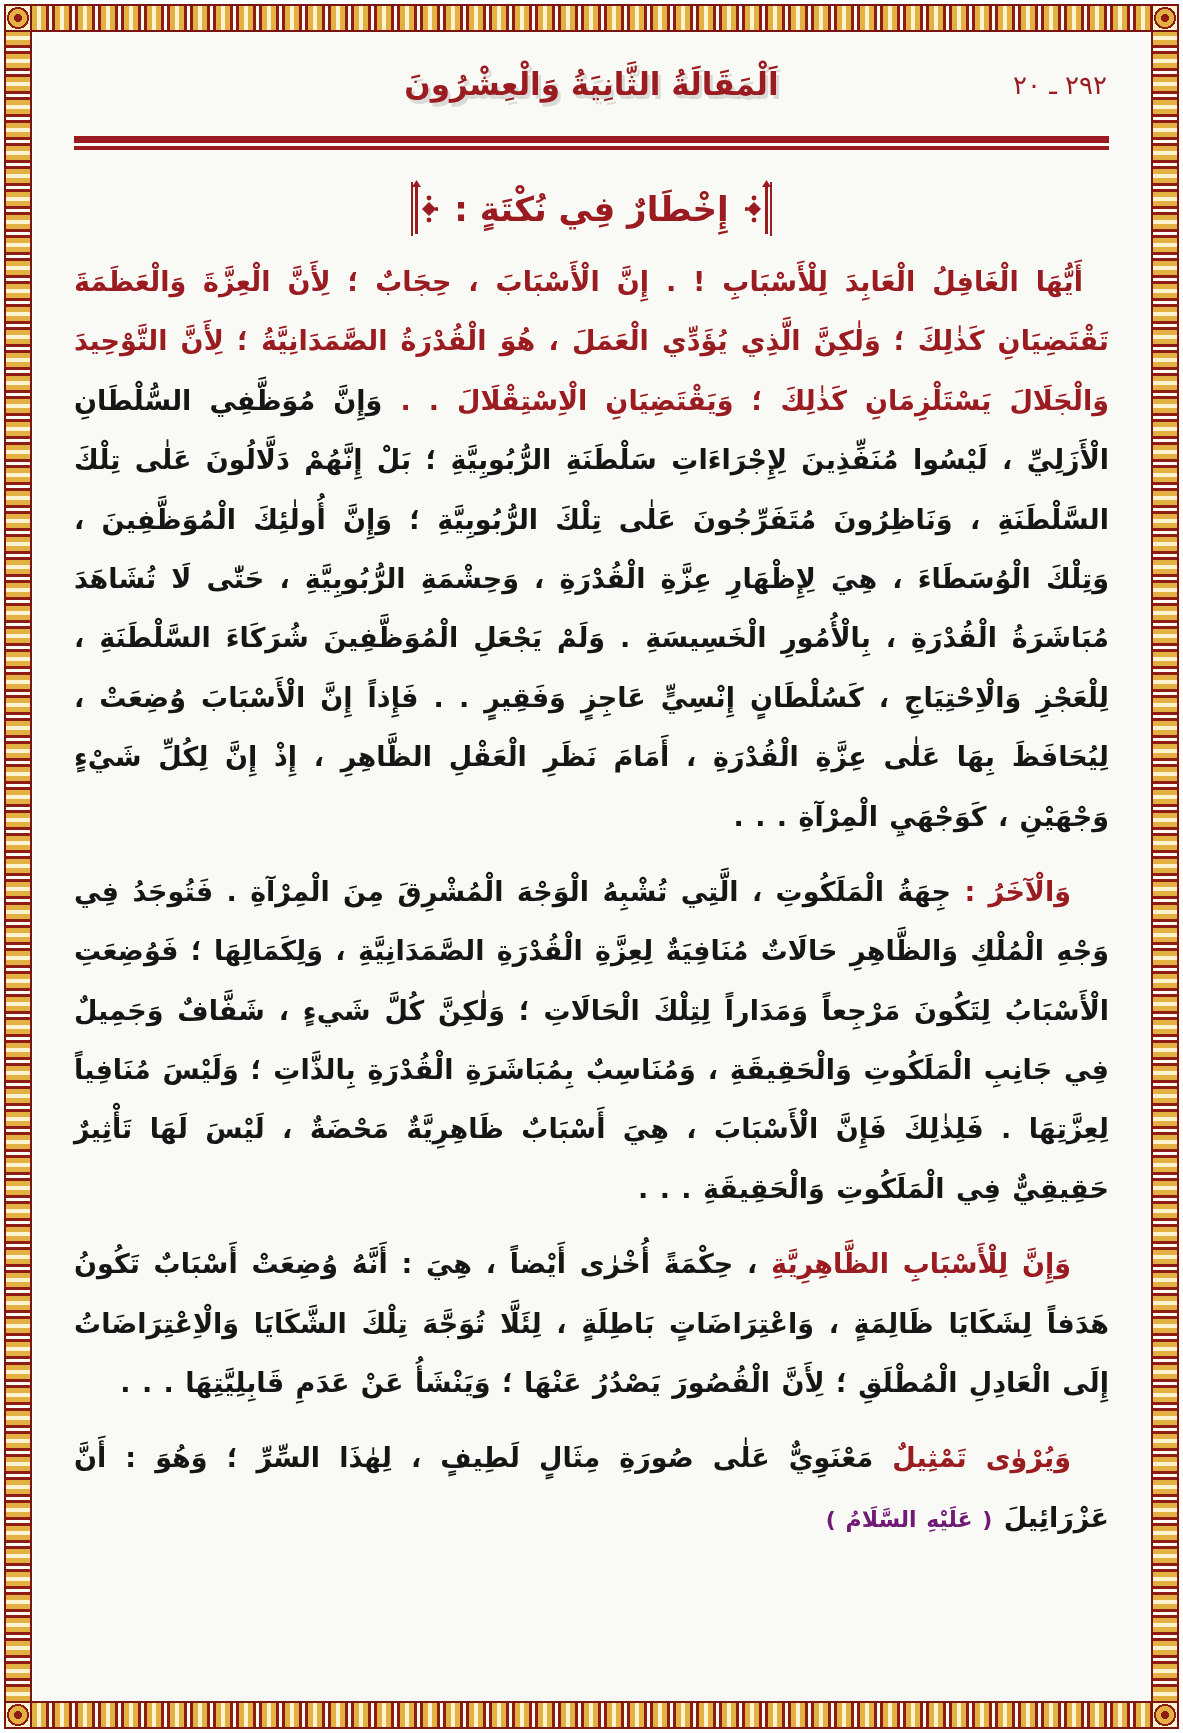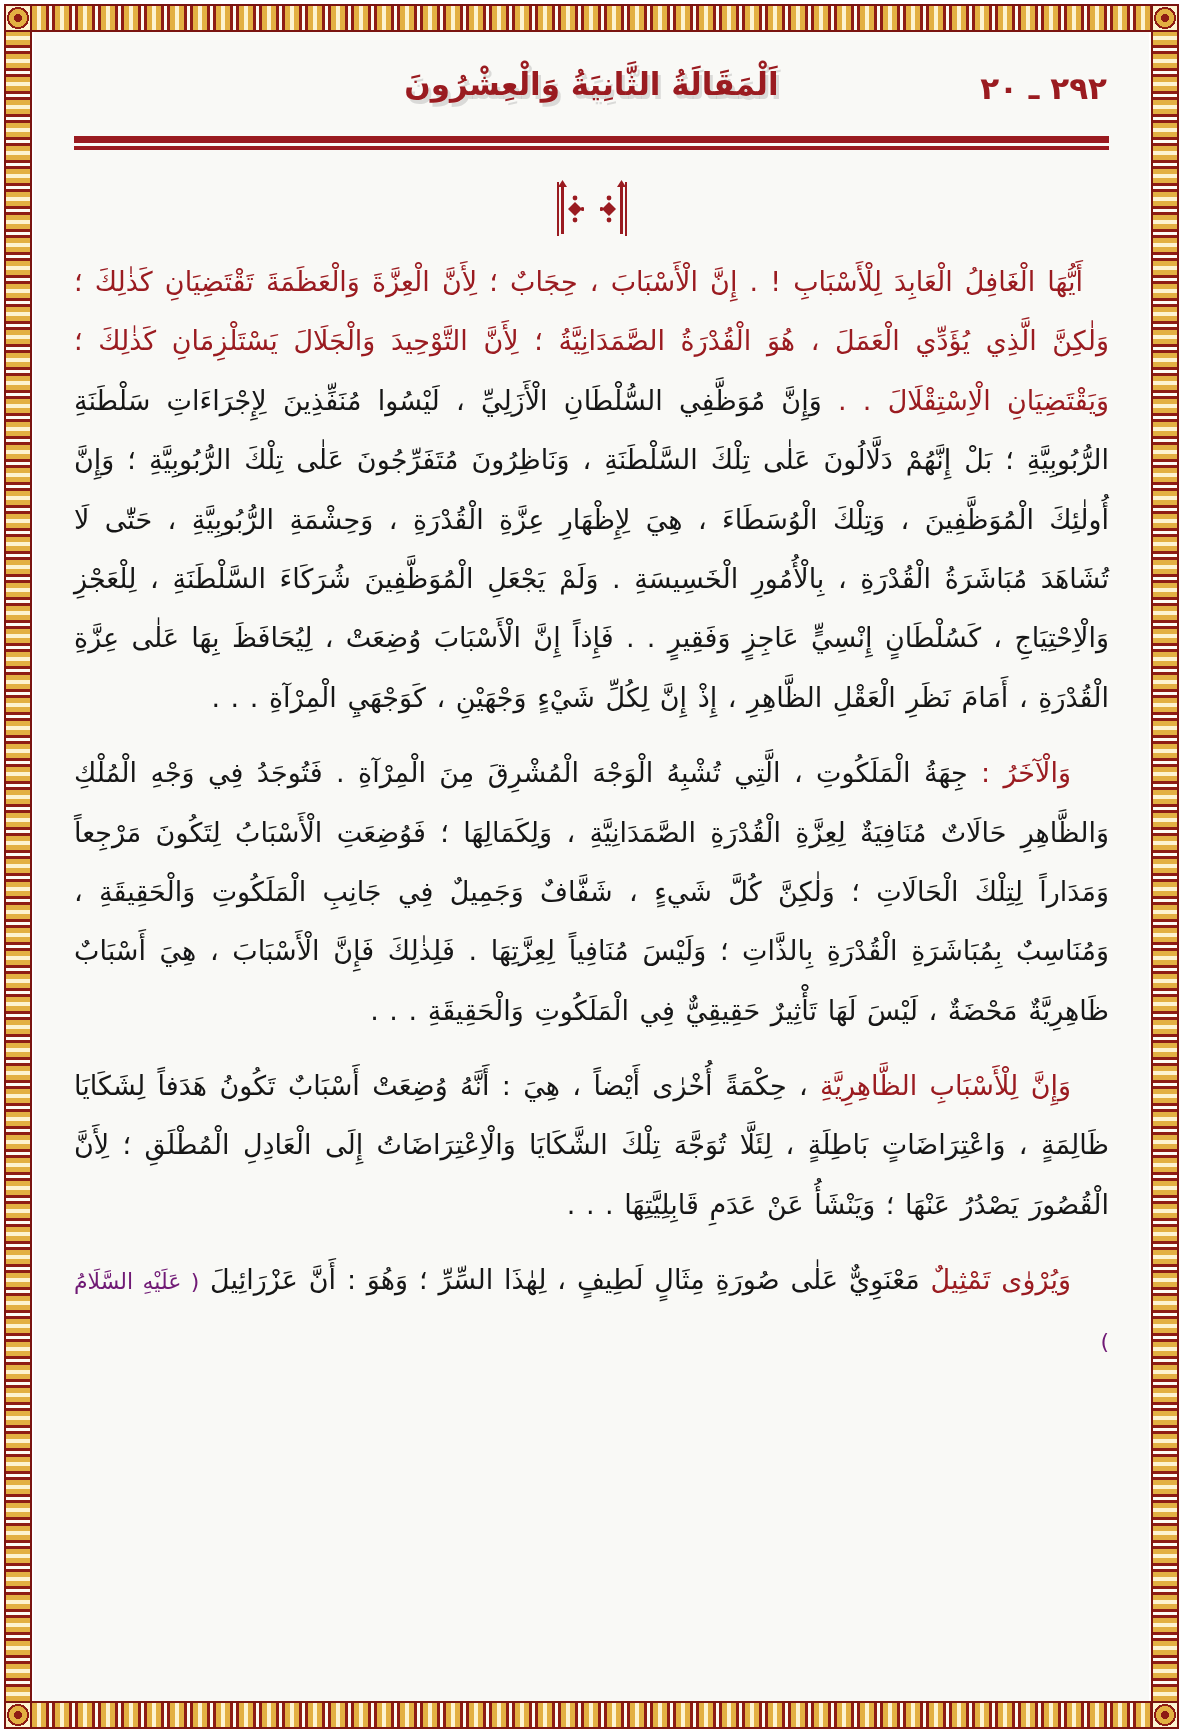--- a/index.html
+++ b/index.html
@@ -36,42 +36,42 @@
     background:#f9f9f6;
     box-sizing:border-box;
     padding:20px 40px 0 40px;
     direction:rtl;
   }
 
   
   .header{position:relative;height:58px;margin-top:14px;}
   .page-number{
     position:absolute;right:2px;top:4px;
-    color:#9a1b20;font-size:31px;font-weight:bold;letter-spacing:2px;
+    color:#9a1b20;font-size:26px;font-weight:normal;letter-spacing:2px;
   }
   .page-title{
     position:absolute;left:50%;top:0;transform:translateX(-50%);
     color:#9a1b20;font-size:31px;font-weight:bold;white-space:nowrap;
     text-shadow:3px 4px 0 rgba(140,140,140,0.28);
   }
   .rule{height:3px;border-top:7px solid #9a1b20;border-bottom:4px solid #9a1b20;margin-top:12px;}
 
   
   .section-heading{
     display:flex;align-items:center;justify-content:center;gap:16px;
     margin:30px 0 14px 0;
   }
   .section-title{color:#9a1b20;font-size:34px;font-weight:bold;}
   .ornament{flex:0 0 auto;}
 
   
   .body-text{direction:rtl;text-align:justify;}
   .para{
     margin:0 0 16px 0;
-    font-size:27px;font-weight:normal;
+    font-size:27px;font-weight:bold;
     line-height:2.2;
     text-indent:38px;
     word-spacing:2px;
   }
   .para:first-child{text-indent:26px;}
   .seg{color:#161616;}
   .seg.red{color:#9a1b20;}
   .seg.black{color:#161616;}
   .seg.seal{color:#701a75;font-size:22px;}
 </style>
@@ -102,20 +102,21 @@
         <g fill="#9a1b20">
           <rect x="20" y="6" width="3" height="48"></rect>
           <rect x="25" y="2" width="2" height="54"></rect>
           <polygon points="21.5,0 17,7 26,7"></polygon>
           <polygon points="9,22 16,29 9,36 2,29"></polygon>
           <circle cx="9" cy="18" r="2.4"></circle>
           <circle cx="9" cy="40" r="2.4"></circle>
           <circle cx="1.5" cy="29" r="2"></circle>
         </g>
       </svg>
+      <span class="section-title">إِخْطَارٌ فِي نُكْتَةٍ :</span>
       <svg class="ornament" width="30" height="58" viewBox="0 0 30 58" style="transform:scaleX(-1)">
         <g fill="#9a1b20">
           <rect x="20" y="6" width="3" height="48"></rect>
           <rect x="25" y="2" width="2" height="54"></rect>
           <polygon points="21.5,0 17,7 26,7"></polygon>
           <polygon points="9,22 16,29 9,36 2,29"></polygon>
           <circle cx="9" cy="18" r="2.4"></circle>
           <circle cx="9" cy="40" r="2.4"></circle>
           <circle cx="1.5" cy="29" r="2"></circle>
         </g>

